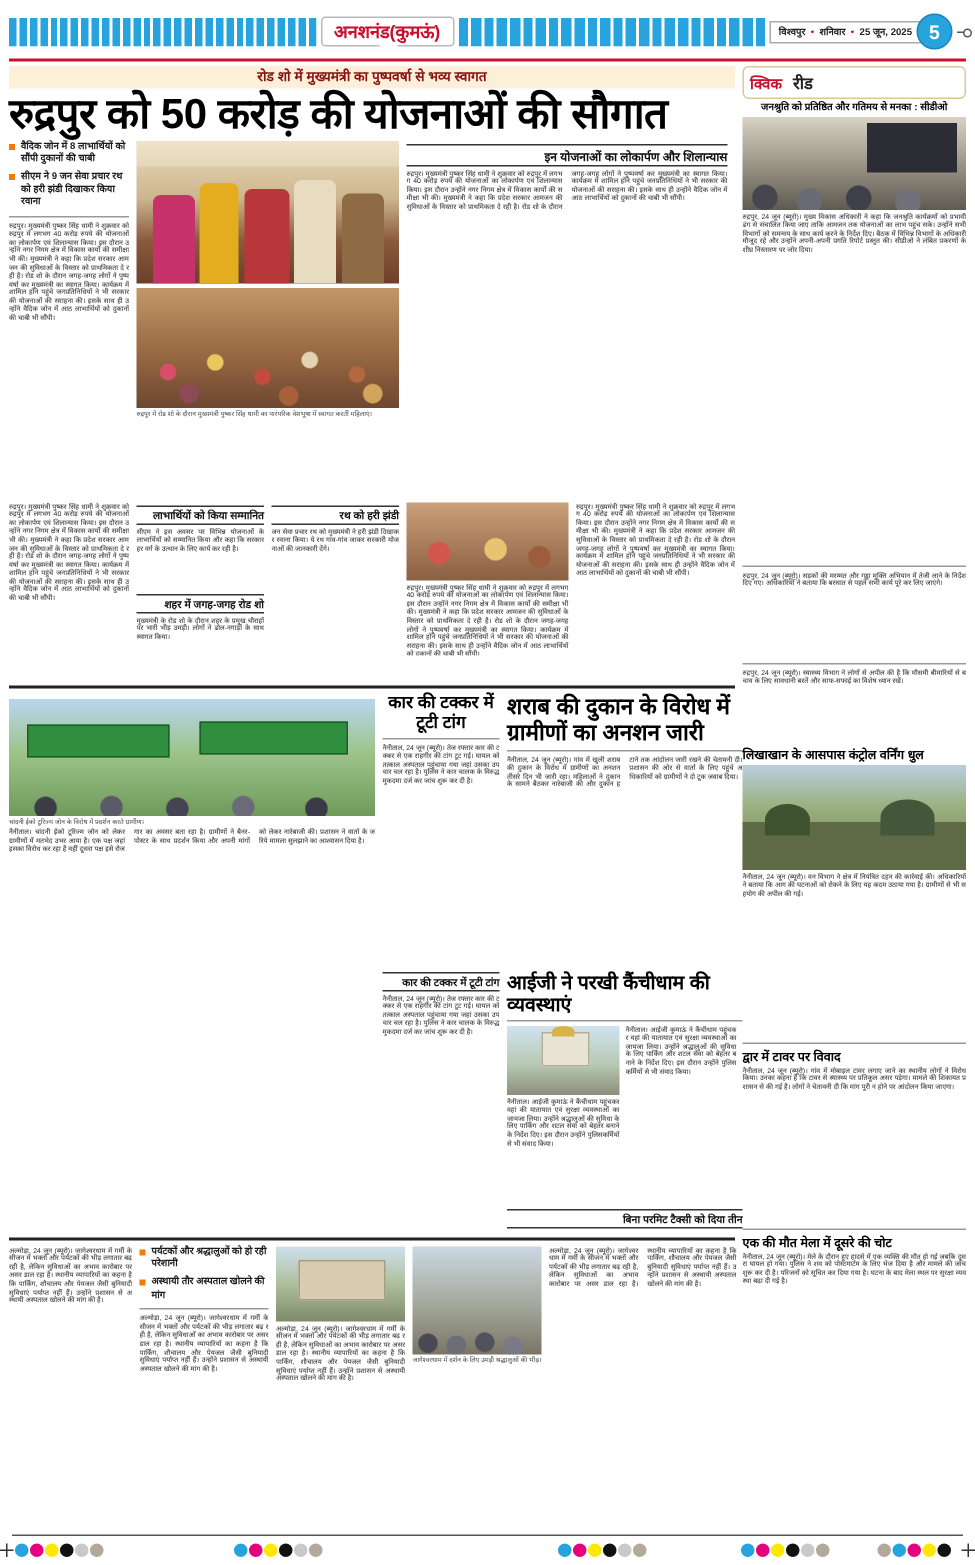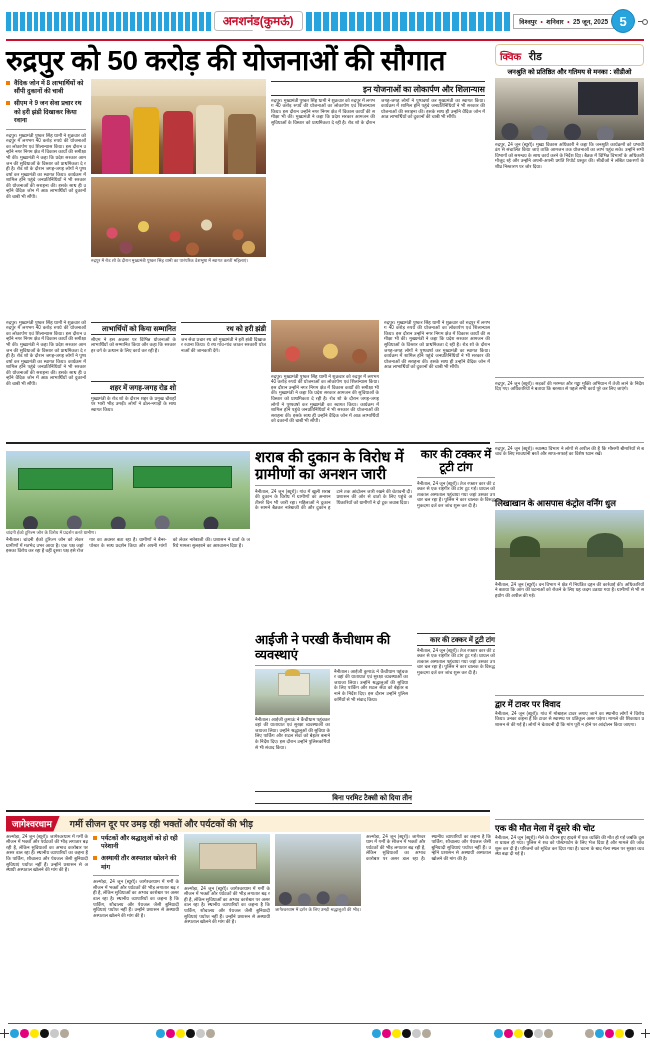--- a/index.html
+++ b/index.html
@@ -180,20 +180,21 @@
     <div class="endcap"></div>
   </div>
 
   <div class="rule-red"></div>
 
   <div class="body-grid">
 
     <div class="col-main">
 
       <div>
+        <div class="kicker-band">रोड शो में मुख्यमंत्री का पुष्पवर्षा से भव्य स्वागत</div>
         <div class="headline-xl">रुद्रपुर को 50 करोड़ की योजनाओं की सौगात</div>
 
         <div style="display:flex;gap:5px;">
 
           <div style="width:80px;flex:0 0 80px;">
             <ul class="bullets">
               <li>वैदिक जोन में 8 लाभार्थियों को सौंपी दुकानों की चाबी</li>
               <li>सीएम ने 9 जन सेवा प्रचार रथ को हरी झंडी दिखाकर किया रवाना</li>
             </ul>
             <div class="hr-thin"></div>
@@ -270,20 +271,28 @@
               radial-gradient(circle at 10% 80%, #3d3d48 0 7px, transparent 8px),
               radial-gradient(circle at 28% 78%, #5b5b68 0 7px, transparent 8px),
               radial-gradient(circle at 46% 82%, #444452 0 7px, transparent 8px),
               radial-gradient(circle at 64% 78%, #6b6b78 0 7px, transparent 8px),
               radial-gradient(circle at 84% 82%, #3a3a46 0 7px, transparent 8px);"></div>
           </div>
           <div class="cap">चांदनी ईको टूरिज्म जोन के विरोध में प्रदर्शन करते ग्रामीण।</div>
           <div class="txt cols3" style="height:205px;margin-top:2px;">नैनीताल। चांदनी ईको टूरिज्म जोन को लेकर ग्रामीणों में मतभेद उभर आया है। एक पक्ष जहां इसका विरोध कर रहा है वहीं दूसरा पक्ष इसे रोजगार का अवसर बता रहा है। ग्रामीणों ने बैनर-पोस्टर के साथ प्रदर्शन किया और अपनी मांगों को लेकर नारेबाजी की। प्रशासन ने वार्ता के जरिये मामला सुलझाने का आश्वासन दिया है।</div>
         </div>
 
+        <div style="width:78px;flex:0 0 78px;">
+          <div class="headline-sm" style="text-align:center;font-size:11.5px;line-height:13px;">कार की टक्कर में टूटी टांग</div>
+          <div class="hr-thin"></div>
+          <div class="txt" style="height:150px;">नैनीताल, 24 जून (ब्यूरो)। तेज रफ्तार कार की टक्कर से एक राहगीर की टांग टूट गई। घायल को तत्काल अस्पताल पहुंचाया गया जहां उसका उपचार चल रहा है। पुलिस ने कार चालक के विरुद्ध मुकदमा दर्ज कर जांच शुरू कर दी है।</div>
+          <div class="subhead-box" style="font-size:7px;">कार की टक्कर में टूटी टांग</div>
+          <div class="txt" style="height:80px;">नैनीताल, 24 जून (ब्यूरो)। तेज रफ्तार कार की टक्कर से एक राहगीर की टांग टूट गई। घायल को तत्काल अस्पताल पहुंचाया गया जहां उसका उपचार चल रहा है। पुलिस ने कार चालक के विरुद्ध मुकदमा दर्ज कर जांच शुरू कर दी है।</div>
+        </div>
+
         <div style="width:157px;flex:0 0 157px;">
           <div class="headline-md">शराब की दुकान के विरोध में ग्रामीणों का अनशन जारी</div>
           <div class="hr-thin"></div>
           <div class="txt cols2" style="height:140px;">नैनीताल, 24 जून (ब्यूरो)। गांव में खुली शराब की दुकान के विरोध में ग्रामीणों का अनशन तीसरे दिन भी जारी रहा। महिलाओं ने दुकान के सामने बैठकर नारेबाजी की और दुकान हटाने तक आंदोलन जारी रखने की चेतावनी दी। प्रशासन की ओर से वार्ता के लिए पहुंचे अधिकारियों को ग्रामीणों ने दो टूक जवाब दिया।</div>
 
           <div class="headline-md" style="font-size:13px;line-height:15px;margin-top:3px;">आईजी ने परखी कैंचीधाम की व्यवस्थाएं</div>
           <div class="hr-thin"></div>
           <div style="display:flex;gap:4px;">
             <div style="width:75px;flex:0 0 75px;">
               <div class="photo imgph" style="height:46px;background:linear-gradient(#cfe3f2,#b9c9b3 55%,#8a8f7c);">
@@ -291,37 +300,25 @@
                 <div style="position:absolute;left:40%;top:0;width:20%;height:16%;background:#d9b24a;border-radius:50% 50% 0 0;"></div>
               </div>
               <div class="txt" style="height:72px;margin-top:2px;">नैनीताल। आईजी कुमाऊं ने कैंचीधाम पहुंचकर वहां की यातायात एवं सुरक्षा व्यवस्थाओं का जायजा लिया। उन्होंने श्रद्धालुओं की सुविधा के लिए पार्किंग और शटल सेवा को बेहतर बनाने के निर्देश दिए। इस दौरान उन्होंने पुलिसकर्मियों से भी संवाद किया।</div>
             </div>
             <div style="width:74px;flex:0 0 74px;">
               <div class="txt" style="height:120px;">नैनीताल। आईजी कुमाऊं ने कैंचीधाम पहुंचकर वहां की यातायात एवं सुरक्षा व्यवस्थाओं का जायजा लिया। उन्होंने श्रद्धालुओं की सुविधा के लिए पार्किंग और शटल सेवा को बेहतर बनाने के निर्देश दिए। इस दौरान उन्होंने पुलिसकर्मियों से भी संवाद किया।</div>
             </div>
           </div>
           <div class="subhead-box" style="font-size:7px;">बिना परमिट टैक्सी को दिया तीन</div>
         </div>
-
-        <div style="width:78px;flex:0 0 78px;">
-          <div class="headline-sm" style="text-align:center;font-size:11.5px;line-height:13px;">कार की टक्कर में टूटी टांग</div>
-          <div class="hr-thin"></div>
-          <div class="txt" style="height:150px;">नैनीताल, 24 जून (ब्यूरो)। तेज रफ्तार कार की टक्कर से एक राहगीर की टांग टूट गई। घायल को तत्काल अस्पताल पहुंचाया गया जहां उसका उपचार चल रहा है। पुलिस ने कार चालक के विरुद्ध मुकदमा दर्ज कर जांच शुरू कर दी है।</div>
-          <div class="subhead-box" style="font-size:7px;">कार की टक्कर में टूटी टांग</div>
-          <div class="txt" style="height:80px;">नैनीताल, 24 जून (ब्यूरो)। तेज रफ्तार कार की टक्कर से एक राहगीर की टांग टूट गई। घायल को तत्काल अस्पताल पहुंचाया गया जहां उसका उपचार चल रहा है। पुलिस ने कार चालक के विरुद्ध मुकदमा दर्ज कर जांच शुरू कर दी है।</div>
-        </div>
       </div>
 
       <div class="hr-thick"></div>
 
       <div>
-        <div class="tag-row">
-          <span class="tag-red">जागेश्वरधाम</span>
-          <span class="kick">गर्मी सीजन दूर पर उमड़ रही भक्तों और पर्यटकों की भीड़</span>
-        </div>
 
         <div style="display:flex;gap:5px;margin-top:2px;">
           <div style="width:82px;flex:0 0 82px;">
             <div class="txt" style="height:110px;">अल्मोड़ा, 24 जून (ब्यूरो)। जागेश्वरधाम में गर्मी के सीजन में भक्तों और पर्यटकों की भीड़ लगातार बढ़ रही है, लेकिन सुविधाओं का अभाव कारोबार पर असर डाल रहा है। स्थानीय व्यापारियों का कहना है कि पार्किंग, शौचालय और पेयजल जैसी बुनियादी सुविधाएं पर्याप्त नहीं हैं। उन्होंने प्रशासन से अस्थायी अस्पताल खोलने की मांग की है।</div>
           </div>
           <div style="width:86px;flex:0 0 86px;">
             <ul class="bullets">
               <li>पर्यटकों और श्रद्धालुओं को हो रही परेशानी</li>
               <li>अस्थायी तौर अस्पताल खोलने की मांग</li>
             </ul>

